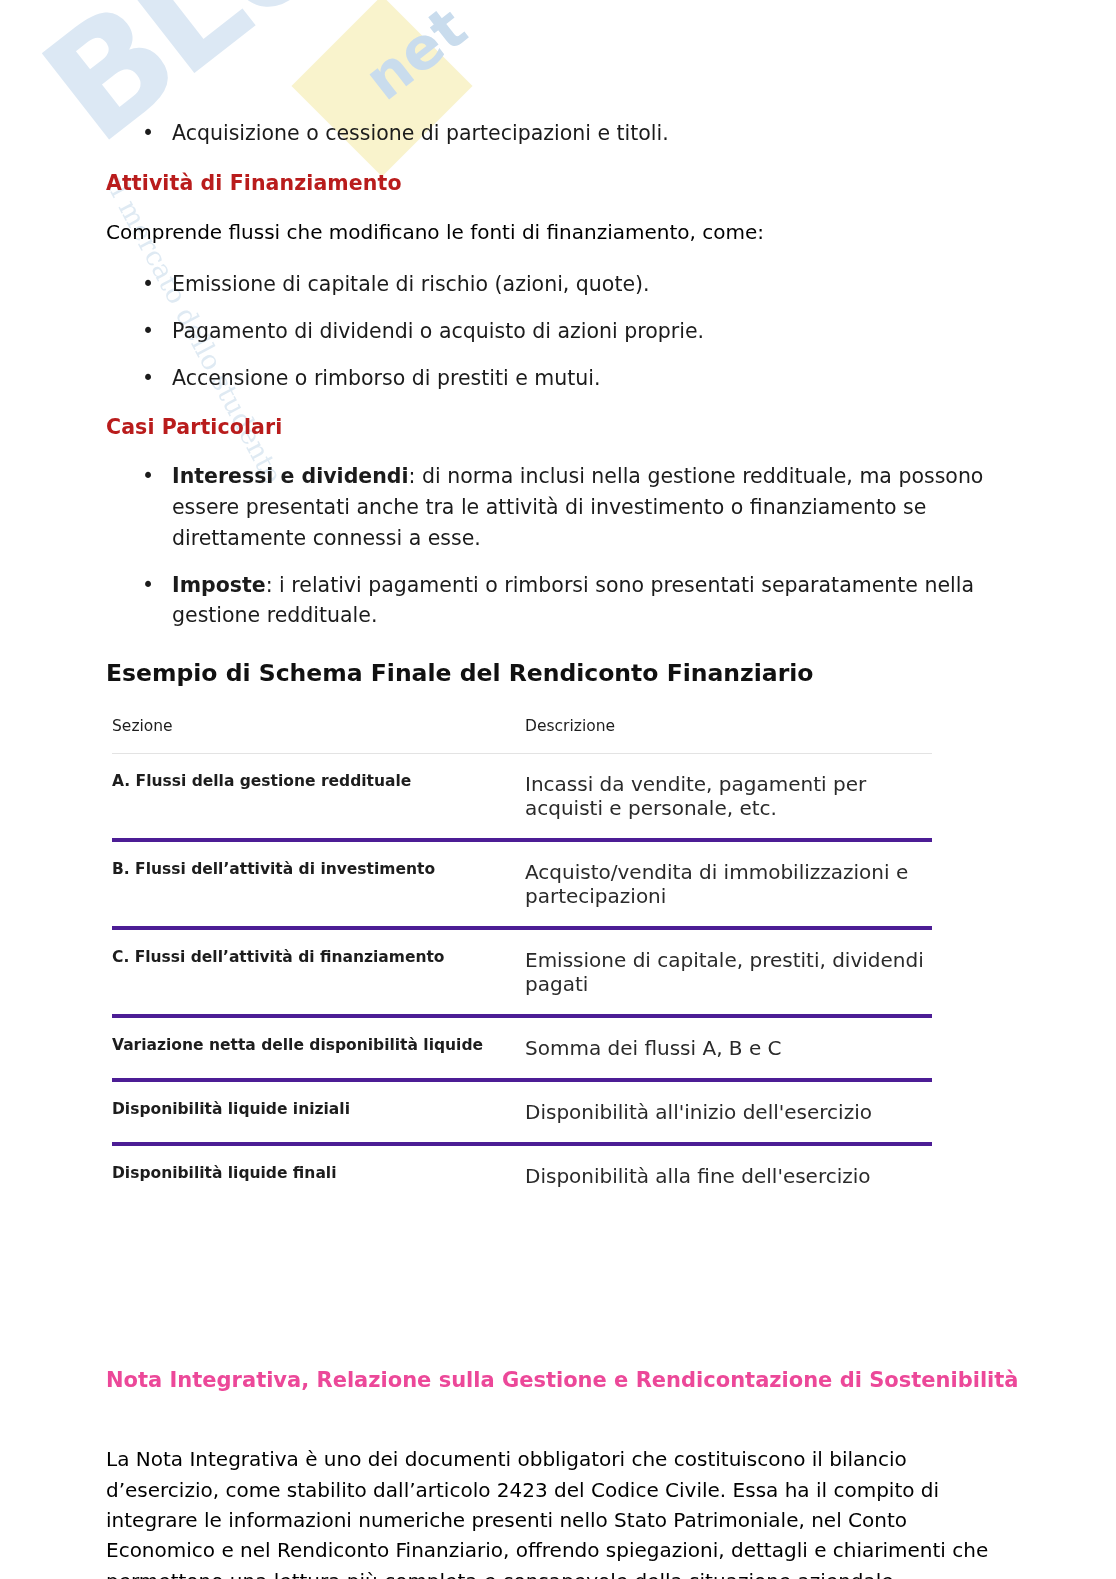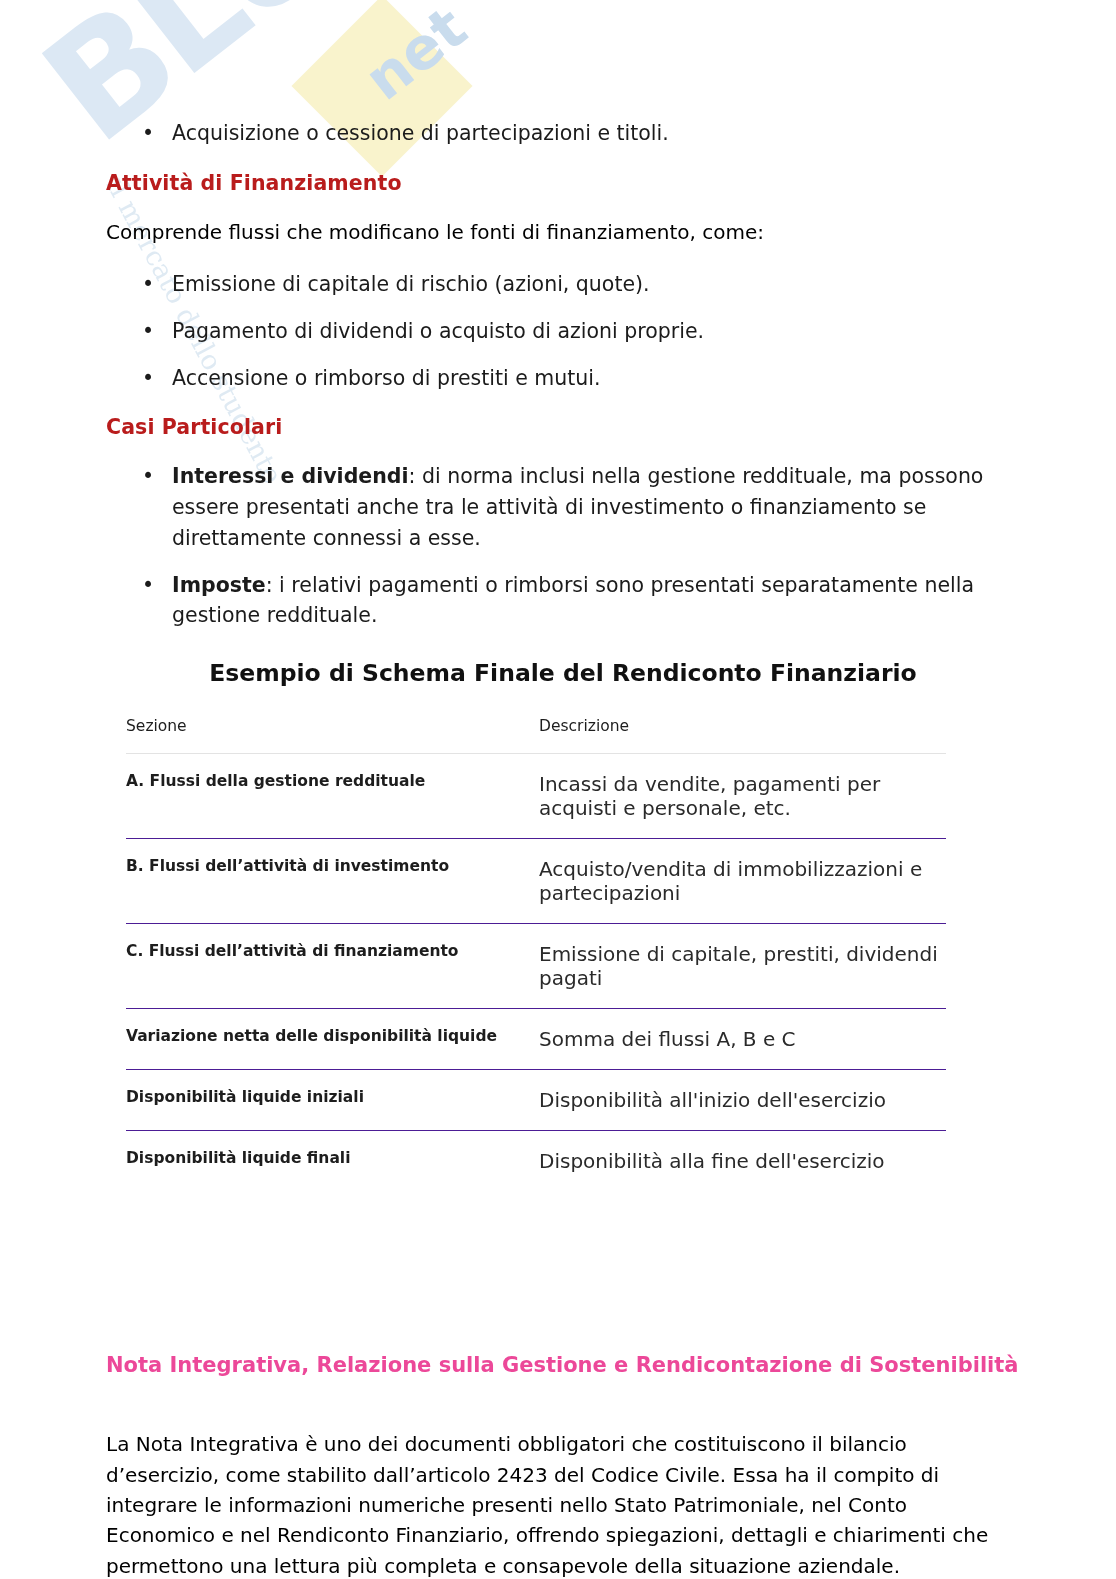--- a/index.html
+++ b/index.html
@@ -97,21 +97,20 @@
     font-size: 20.5px;
     font-weight: bold;
     color: #b91c1c;
     letter-spacing: 0.1px;
   }
   h2.section-title {
     margin: 0;
     font-size: 23.5px;
     font-weight: bold;
     color: #111111;
-    text-align: center;
   }
   h2.doc-title {
     margin: 0;
     font-size: 21px;
     font-weight: bold;
     color: #ec4899;
   }
 
   ul.bullets, ol.numbers {
     margin: 0;
@@ -130,41 +129,41 @@
     position: absolute;
     left: 36px;
     top: 0;
     font-size: 20.5px;
     line-height: 1.50;
   }
   .b { font-weight: bold; }
 
   
   .table-wrap {
-    margin-left: 20px;
+    margin-left: 6px;
     margin-right: 0;
     width: 820px;
   }
   table.schema {
     width: 100%;
     border-collapse: collapse;
     font-size: 15px;
   }
   table.schema thead th {
     text-align: left;
     font-weight: normal;
     color: #1d1d1d;
     padding: 6px 0 18px 0;
     border-bottom: 1px solid #e3e3e3;
     font-size: 15.5px;
   }
   table.schema thead th.col-sez { width: 413px; }
   table.schema tbody td {
     padding: 18px 0 18px 0;
-    border-bottom: 1px solid #4c1d95;
+    border-bottom: 4px solid #4c1d95;
     vertical-align: top;
     color: #1d1d1d;
   }
   table.schema tbody tr:last-child td { border-bottom: none; }
   table.schema tbody td.c1 {
     font-weight: bold;
     font-size: 15.5px;
     padding-right: 18px;
   }
   table.schema tbody td.c2 {

